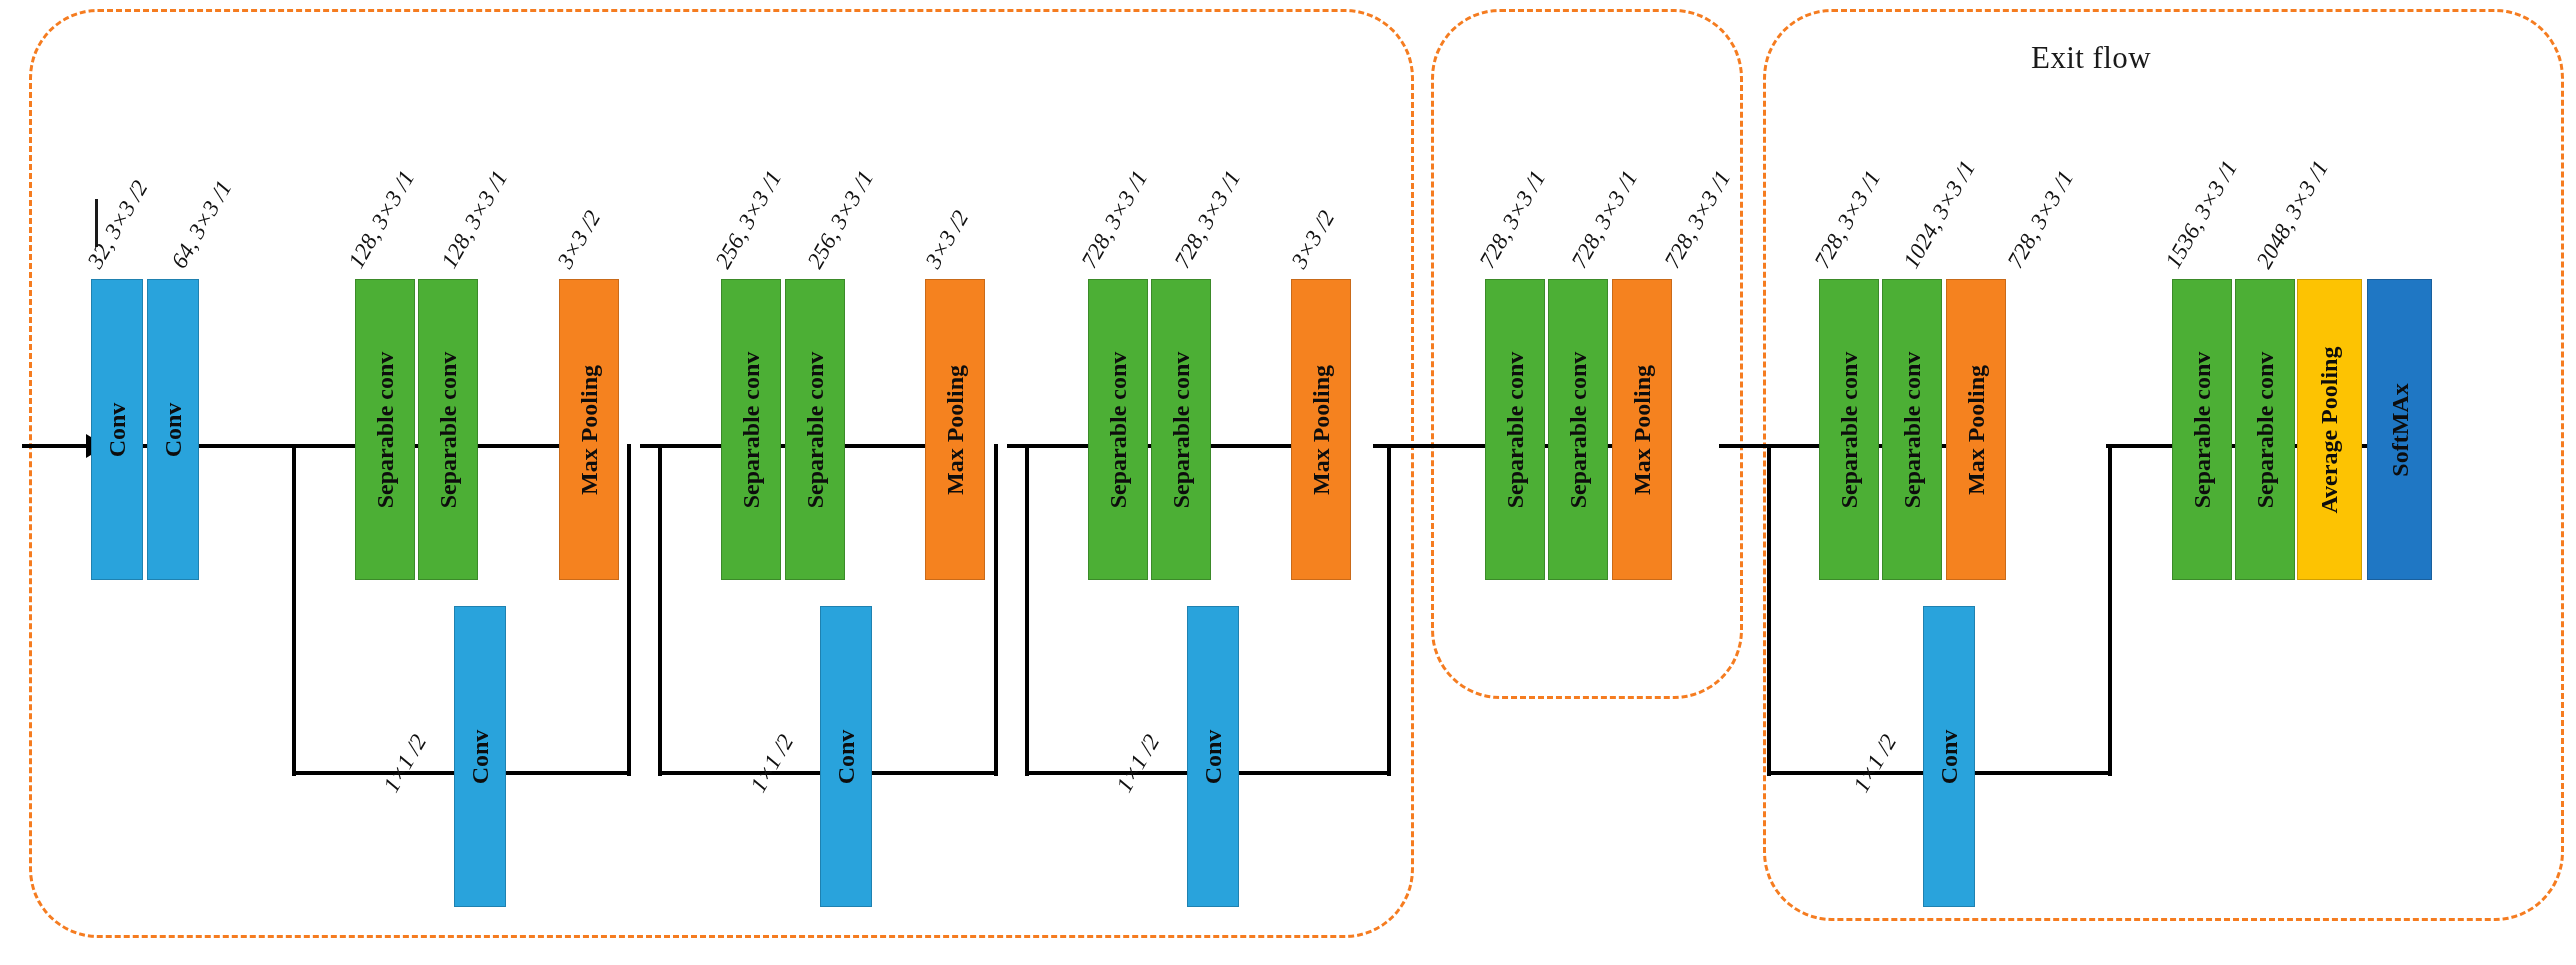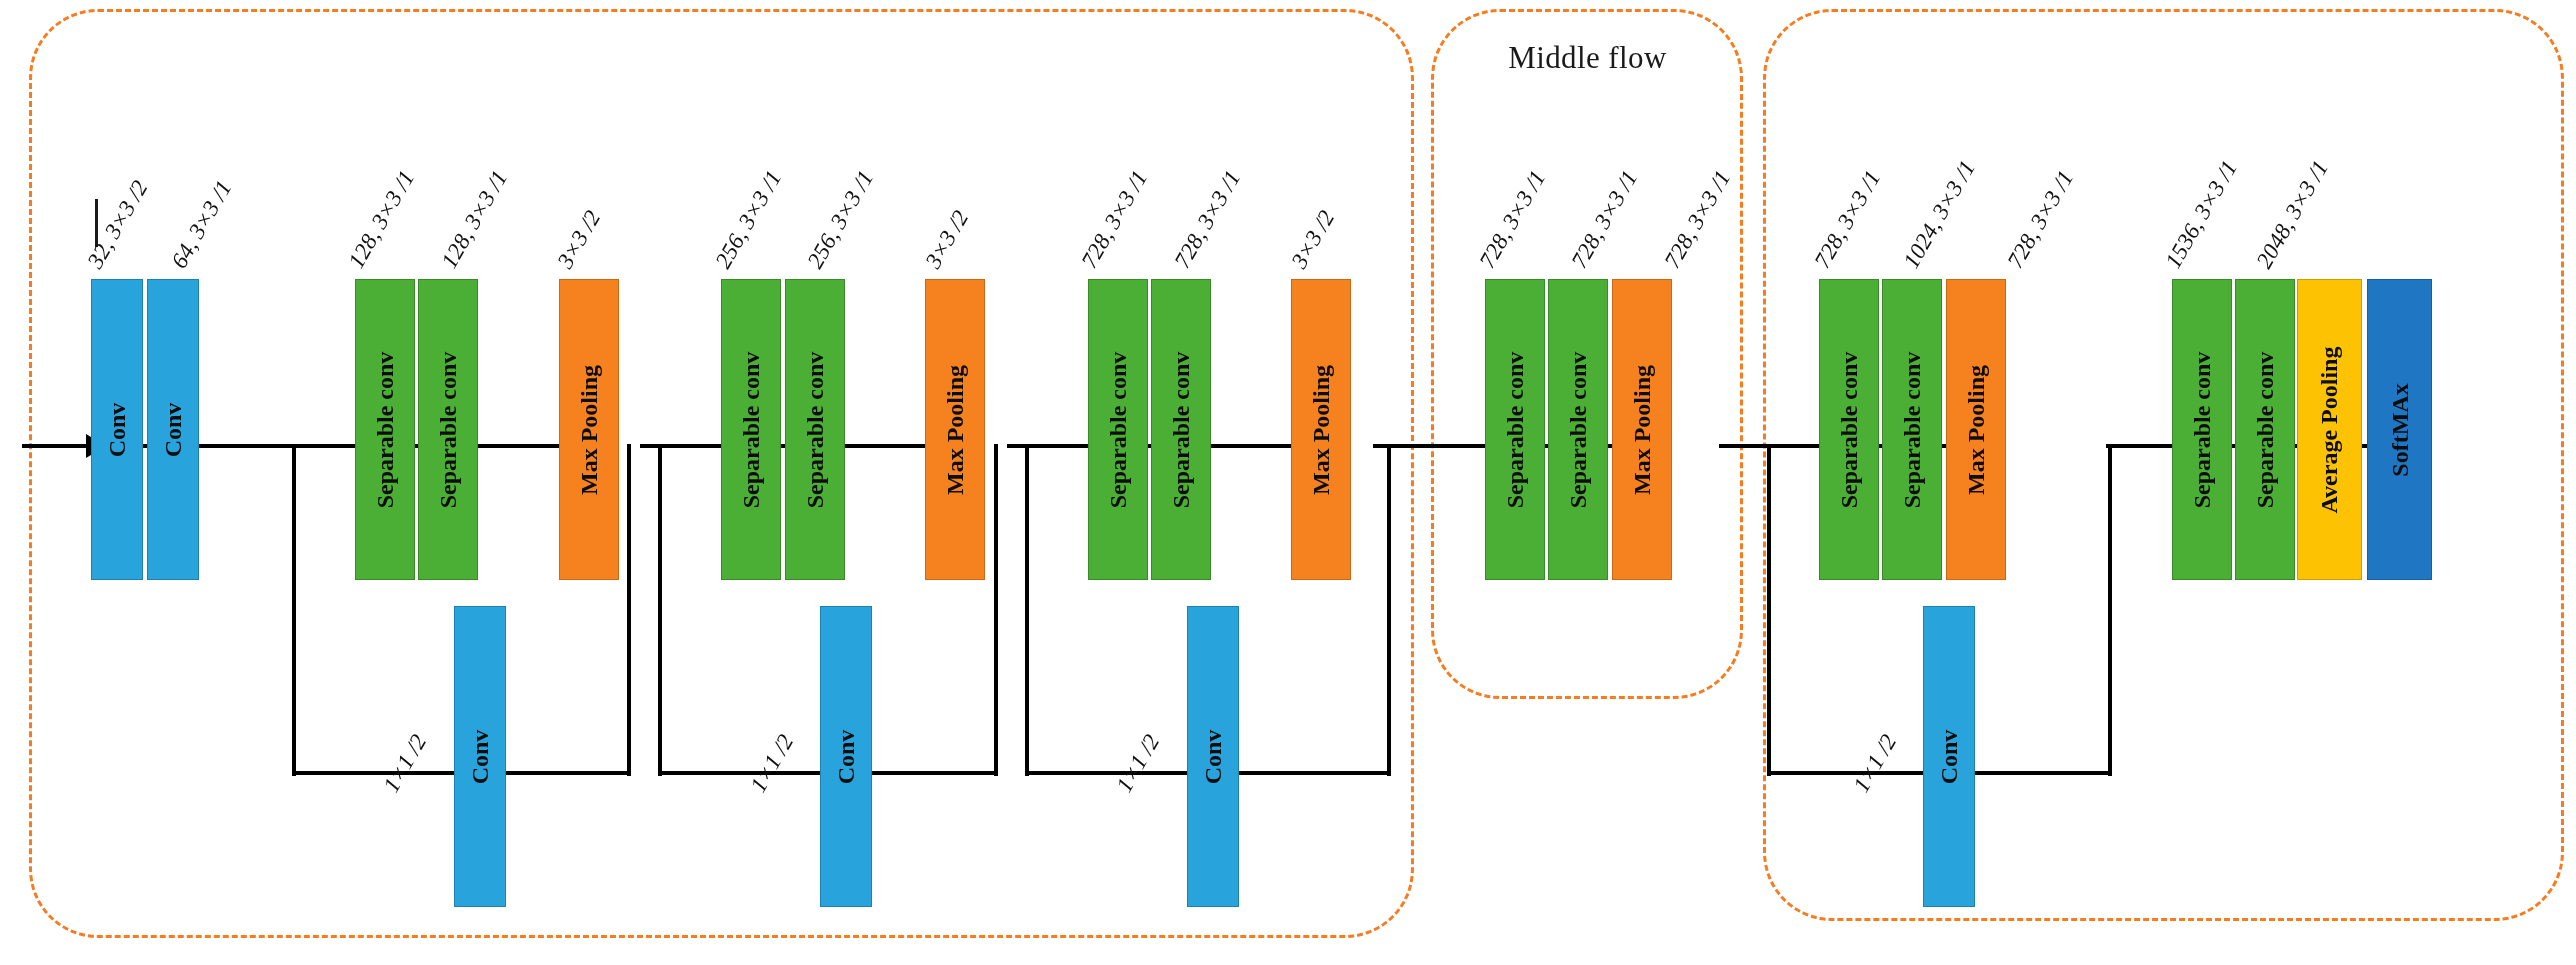--- a/index.html
+++ b/index.html
@@ -91,21 +91,21 @@
 </style>
 </head>
 <body>
 
 <div id="canvas">
 
   <div class="flow-box" style="left:29px; top:9.3px; width:1385px; height:929px;"></div>
   <div class="flow-box" style="left:1431px; top:9.3px; width:312px; height:690px;"></div>
   <div class="flow-box" style="left:1763px; top:9.3px; width:801px; height:912px;"></div>
 
-  <div class="flow-title" style="left:1437px; top:40px; width:301px;">Middle flow</div>
+  <div class="flow-title" style="left:1906px; top:40px; width:370px;">Exit flow</div>
 
   <div class="wire-h" style="left:21.6px; top:444px; width:69px;"></div>
   <div class="arrow-head" style="left:86px; top:434px;"></div>
 
   <div class="wire-h" style="left:197px; top:444px; width:158px;"></div>
   <div class="wire-h" style="left:640px; top:444px; width:81px;"></div>
   <div class="wire-h" style="left:1007px; top:444px; width:81px;"></div>
   <div class="wire-h" style="left:1373px; top:444px; width:112px;"></div>
   <div class="wire-h" style="left:1719px; top:444px; width:100px;"></div>
   <div class="wire-h" style="left:2106px; top:444px; width:66px;"></div>

